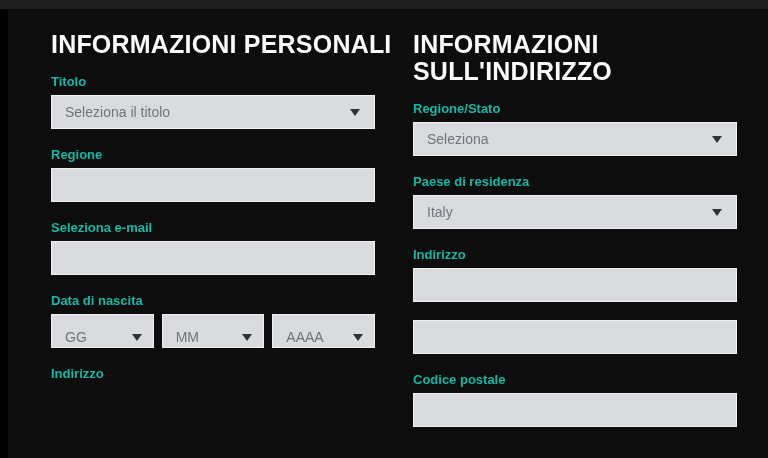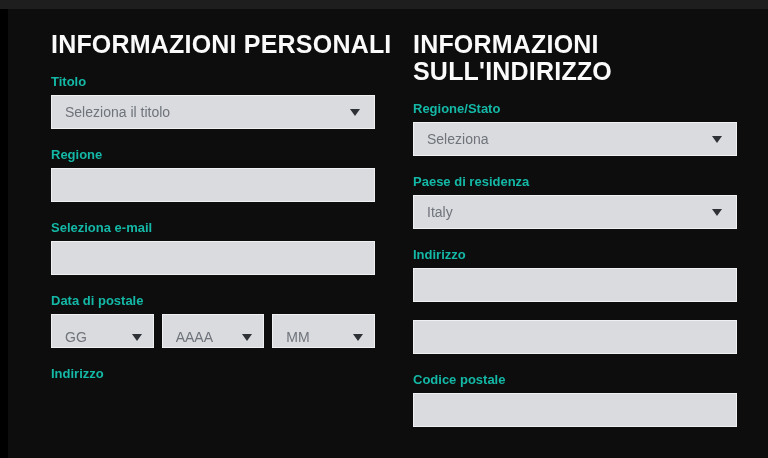--- a/index.html
+++ b/index.html
@@ -119,32 +119,32 @@
         <span class="field-label">Regione</span>
         <input class="text-input" type="text" value="" style="">
       </div>
 
       <div class="group">
         <span class="field-label">Seleziona e-mail</span>
         <input class="text-input" type="text" value="" style="">
       </div>
 
       <div class="group">
-        <span class="field-label">Data di postale</span>
+        <span class="field-label">Data di nascita</span>
         <div class="date-row">
           <div class="select">
             <span class="select-value">GG</span>
             <span class="arrow"></span>
           </div>
           <div class="select">
-            <span class="select-value">AAAA</span>
+            <span class="select-value">MM</span>
             <span class="arrow"></span>
           </div>
           <div class="select">
-            <span class="select-value">MM</span>
+            <span class="select-value">AAAA</span>
             <span class="arrow"></span>
           </div>
         </div>
       </div>
 
       <div class="group">
         <span class="field-label">Indirizzo</span>
       </div>
     </div>
 

